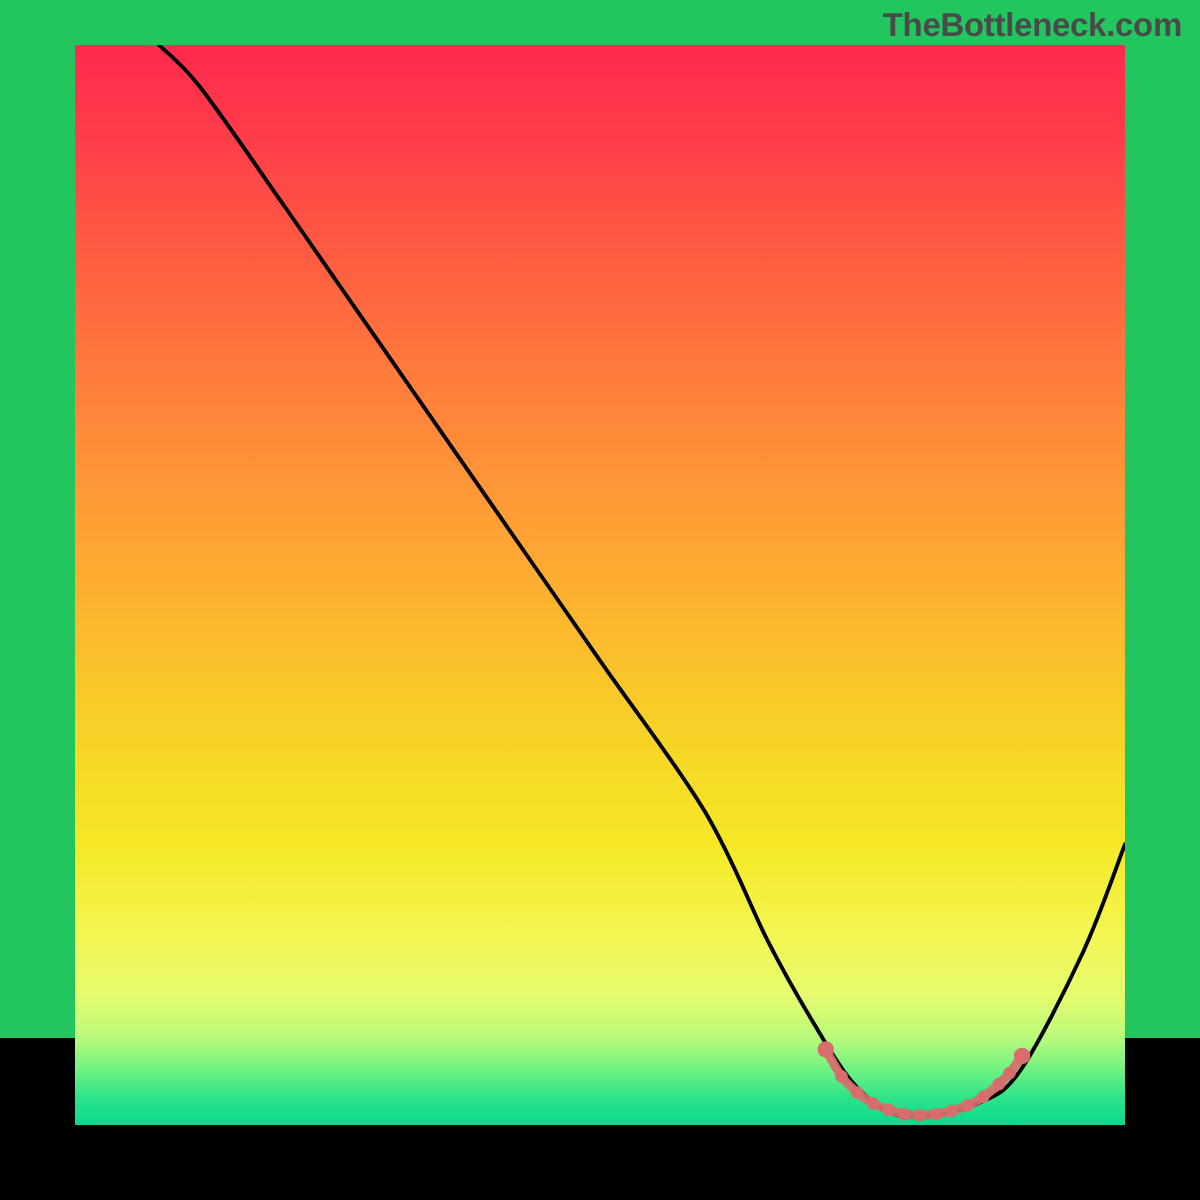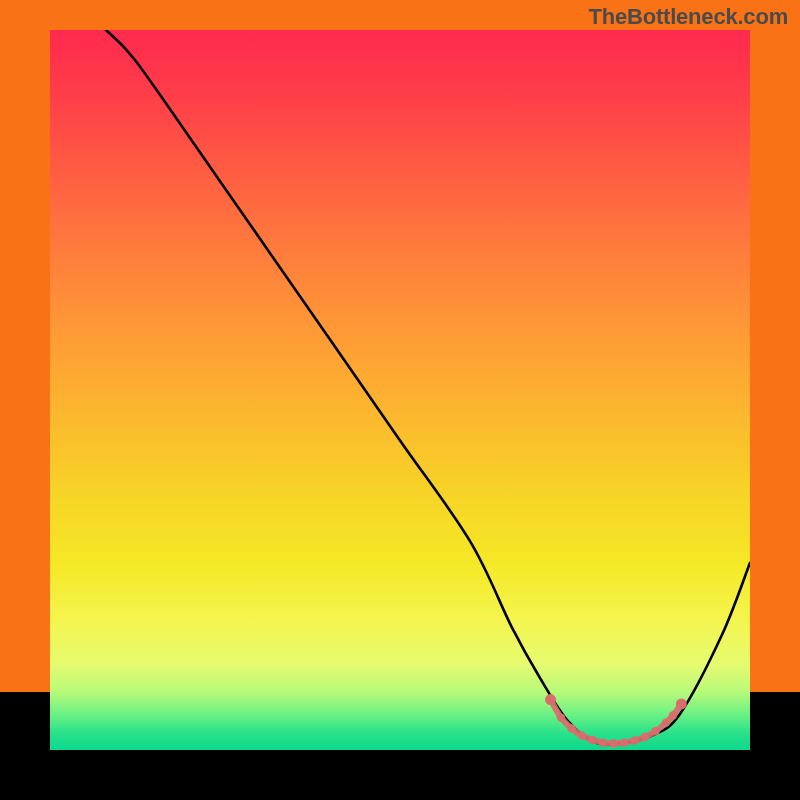--- a/index.html
+++ b/index.html
@@ -8,21 +8,21 @@
     width: 800px;
     height: 800px;
     background: #000;
     overflow: hidden;
     font-family: Arial, Helvetica, sans-serif;
   }
   .outer {
     position: relative;
     width: 800px;
     height: 692px;
-    background: #f97316;
+    background: #22c55e;
   }
   .attribution {
     position: absolute;
     top: 4px;
     right: 12px;
     color: #4a4a4a;
     font-size: 22px;
     font-weight: 600;
     letter-spacing: -0.2px;
     z-index: 10;

